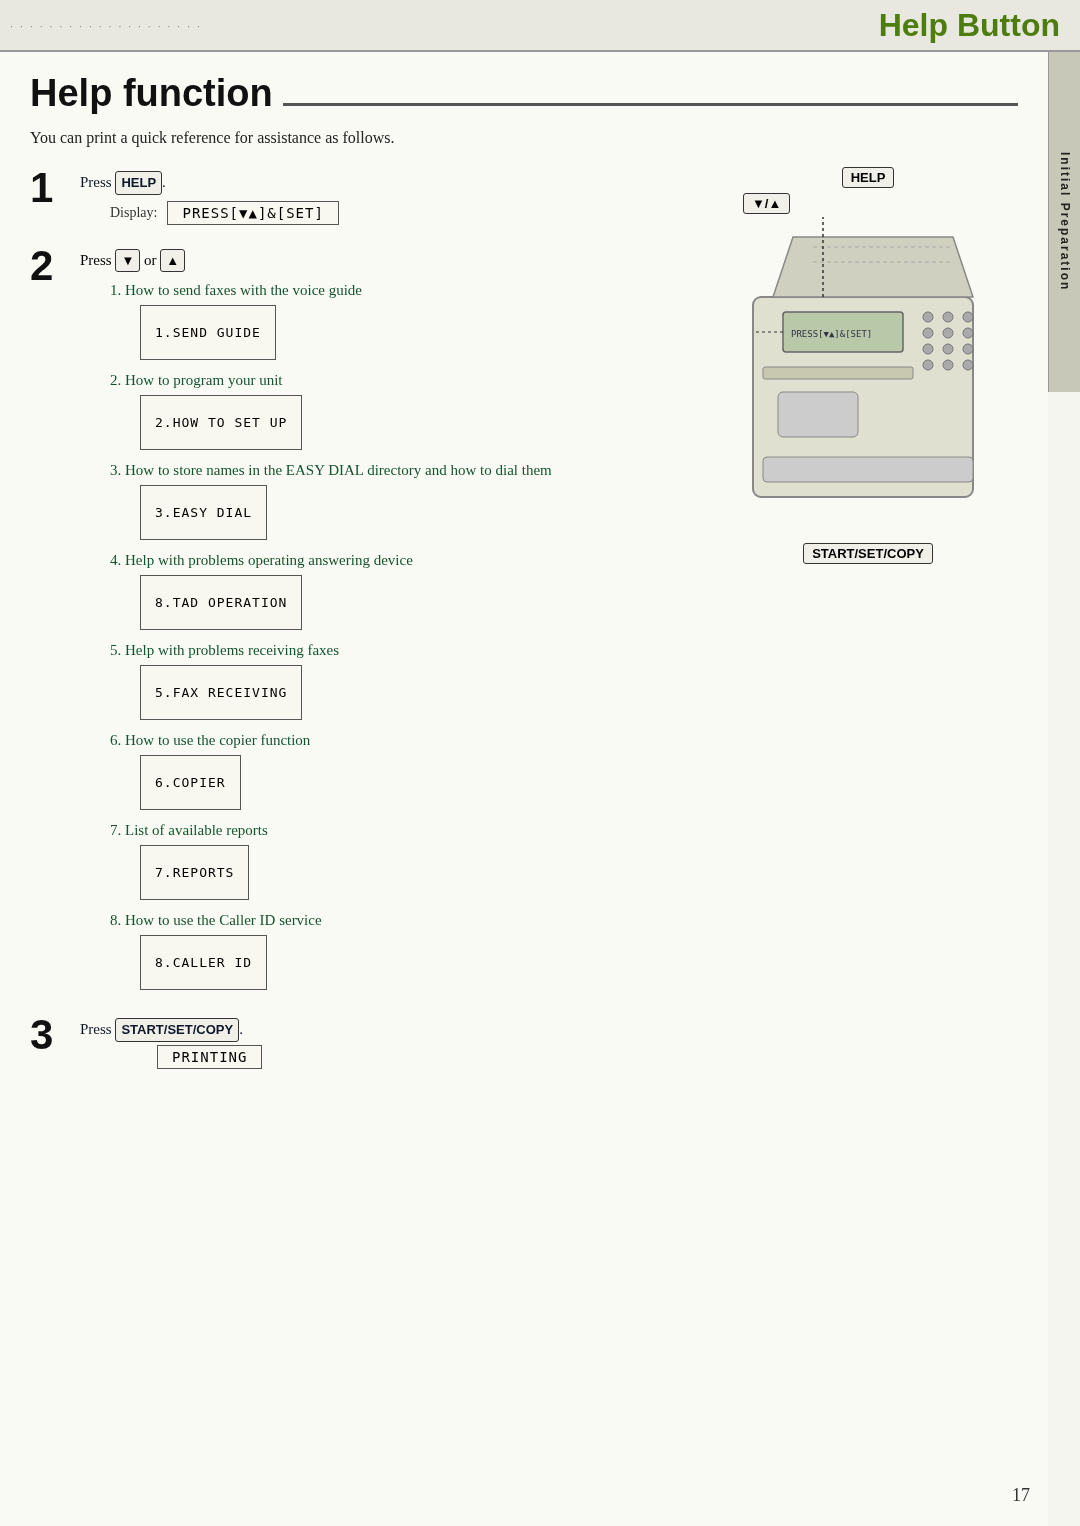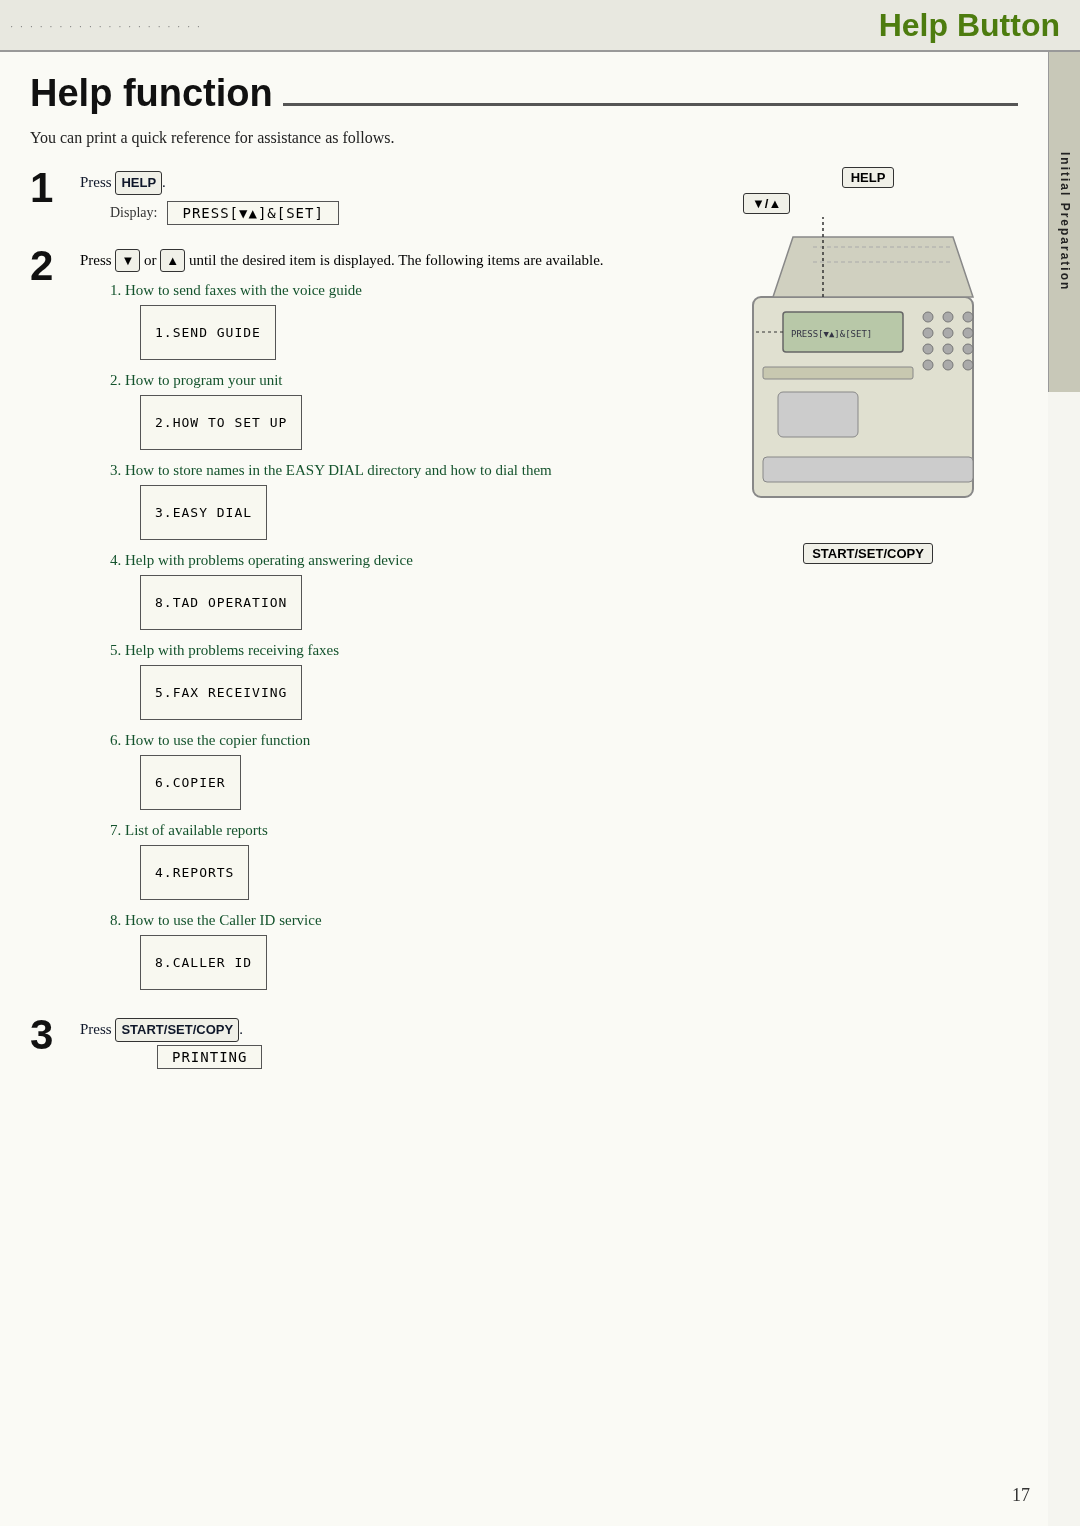--- a/index.html
+++ b/index.html
@@ -271,21 +271,20 @@
         <div class="step-content">
           <div class="step2-text">
             <span>Press</span>
             <span class="sym-box">
                 <span>▼</span>
               </span>
             <span>or</span>
             <span class="sym-box">
                 <span>▲</span>
               </span>
-            <span>until the desired item is displayed. The following items are available.</span>
           </div>
 
           <div class="items-list">
 
             <div class="list-item-row">
               <div class="list-item-desc">
                 <span>1. </span><span>How to send faxes with the voice guide</span>
               </div>
               <div class="lcd-box">1.SEND GUIDE</div>
             </div>
@@ -322,21 +321,21 @@
               <div class="list-item-desc">
                 <span>6. </span><span>How to use the copier function</span>
               </div>
               <div class="lcd-box">6.COPIER</div>
             </div>
 
             <div class="list-item-row">
               <div class="list-item-desc">
                 <span>7. </span><span>List of available reports</span>
               </div>
-              <div class="lcd-box">4.REPORTS</div>
+              <div class="lcd-box">7.REPORTS</div>
             </div>
 
             <div class="list-item-row">
               <div class="list-item-desc">
                 <span>8. </span><span>How to use the Caller ID service</span>
               </div>
               <div class="lcd-box">8.CALLER ID</div>
             </div>
 
           </div>

